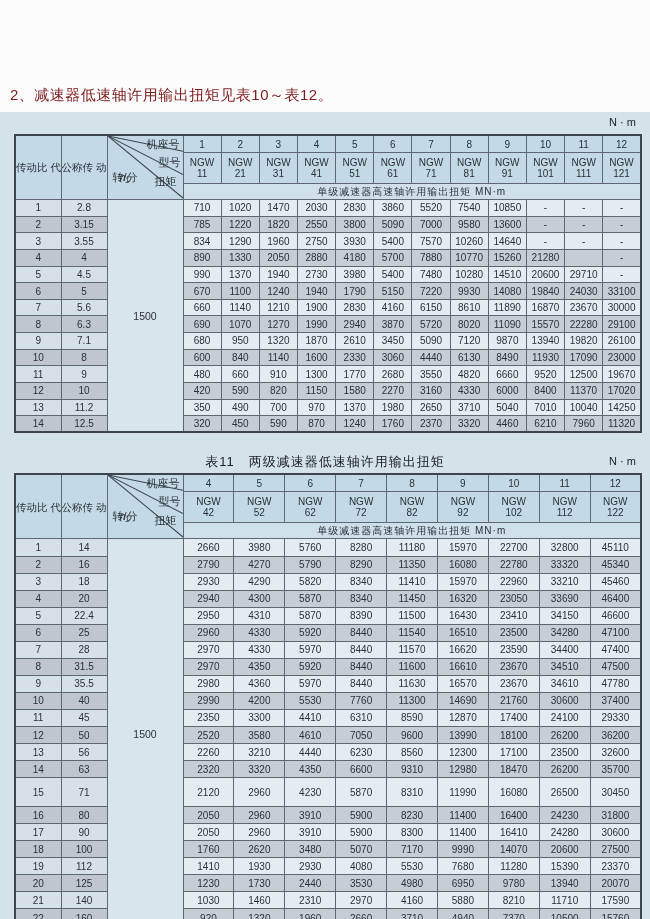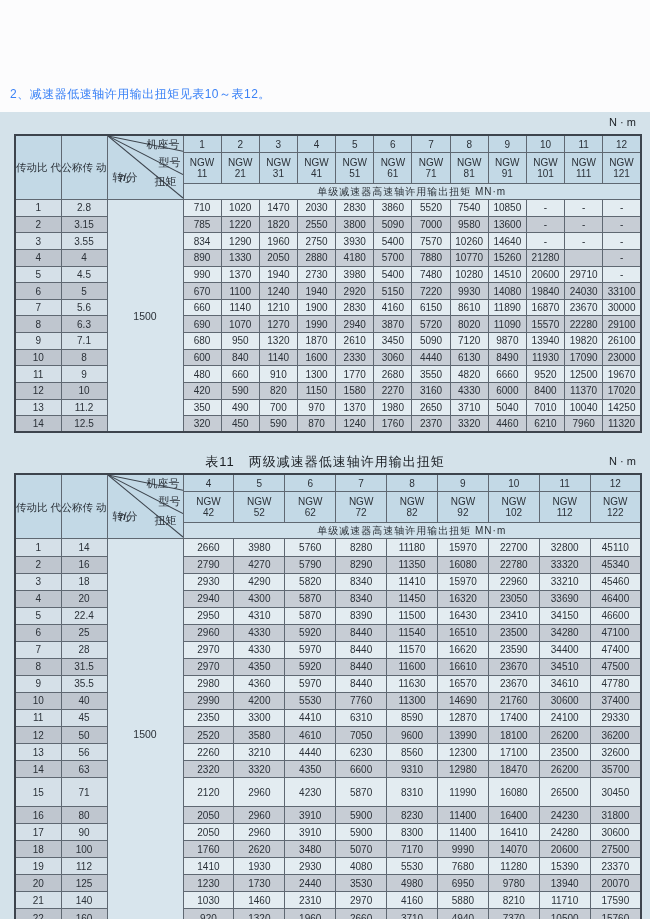--- a/index.html
+++ b/index.html
@@ -2,21 +2,21 @@
 <html><head>
 <meta charset="utf-8">
 <style>
   html,body{margin:0;padding:0;}
   body{
     width:650px;height:919px;background:#fcfcfd;
     font-family:"Liberation Sans","DejaVu Sans",sans-serif;
     color:#23282e;position:relative;overflow:hidden;
   }
   .heading{
-    position:absolute;top:86px;left:10px;font-size:12px;color:#3b82f6;
+    position:absolute;top:86px;left:10px;font-size:15px;color:#7f1d1d;
     letter-spacing:.5px;white-space:nowrap;
   }
   .scan{
     position:absolute;top:112px;left:0;width:650px;height:807px;
     background:#d4e2ea;overflow:hidden;
   }
   .caption-row{position:relative;height:20px;margin-top:2px;}
   .caption-row .caption{
     display:block;text-align:center;font-size:13px;color:#1b1f24;letter-spacing:1px;
   }
@@ -209,21 +209,21 @@
           <td>29710</td>
           <td>-</td>
         </tr>
         <tr class="even" style="height: 16.65px;">
           <td class="c-code">6</td>
           <td class="c-ratio">5</td>
           <td>670</td>
           <td>1100</td>
           <td>1240</td>
           <td>1940</td>
-          <td>2920</td>
+          <td>1790</td>
           <td>5150</td>
           <td>7220</td>
           <td>9930</td>
           <td>14080</td>
           <td>19840</td>
           <td>24030</td>
           <td>33100</td>
         </tr>
         <tr class="odd" style="height: 16.65px;">
           <td class="c-code">7</td>

